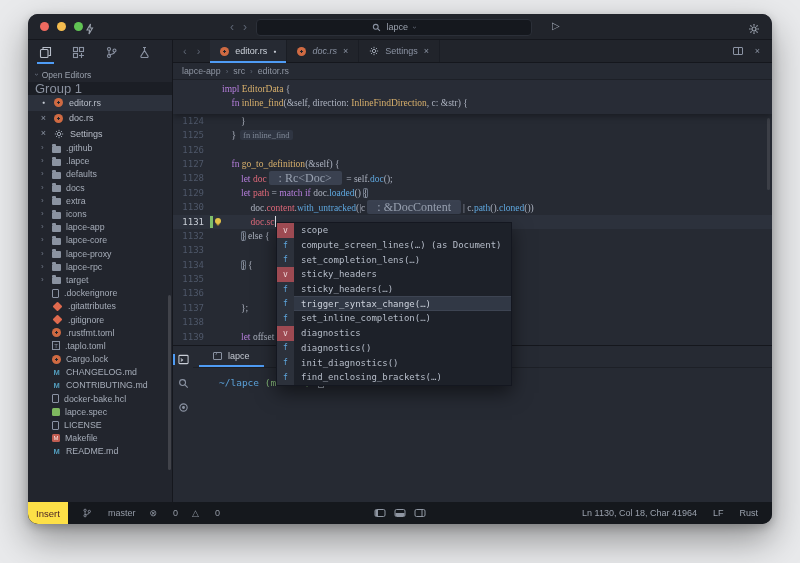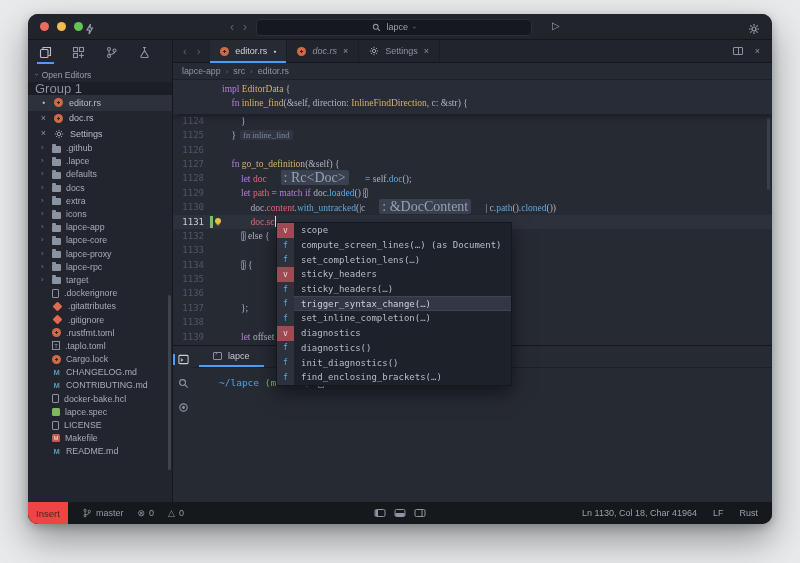--- a/index.html
+++ b/index.html
@@ -85,21 +85,21 @@
   .cl.current .gut { color:#c8cdd6; }
   .gmark { width:13px; flex:none; position:relative; }
   .gitbar { position:absolute; left:1px; top:1px; bottom:1px; width:2.5px; background:#7fbf6b; }
   .bulb { position:absolute; left:5.5px; top:3.5px; width:6px; height:6px; border-radius:50%; background:#e3c048; box-shadow:0 3px 0 -1.5px #b29135; }
   .ccontent { flex:1; color:#adb3c0;font-family:Liberation Serif, serif; }
   .sg-txt { color:#adb3c0; }
   .sg-kw { color:#b57edc; }
   .sg-ty { color:#d8b06c; }
   .sg-fn { color:#5fa8e0; }
   .sg-fld { color:#e0697a; }
-  .sg-inlay { background:#3a4150; color:#98a1b0; border-radius:2px; padding:0 3px; margin:0 14px; font-size:14px; }
+  .sg-inlay { background:#3a4150; color:#98a1b0; border-radius:2px; padding:0 10px; margin:0 2px; font-size:12px; }
   .sg-box { box-shadow:inset 0 0 0 1px #6b7484; border-radius:2px; }
   .sg-ghost { background:#2f3542; color:#7e8796; margin-left:4px; padding:0 3px; border-radius:2px; font-size:8.5px; }
   .caret { display:inline-block; width:1.5px; height:11px; background:#e0e3e8; vertical-align:text-bottom; }
   .ed-scroll { position:absolute; right:2px; top:38px; width:3px; height:72px; background:rgba(255,255,255,.10); border-radius:2px; }
 
   
   .completion { position:absolute; left:248px; top:208px; width:236px; background:#1d2129; border:1px solid #141720;
     box-shadow:0 7px 18px rgba(0,0,0,.5); z-index:40; font-family:"DejaVu Sans Mono",monospace; font-size:9px; }
   .citem { display:flex; align-items:stretch; height:14.7px; }
   .ckind { width:17px; flex:none; background:#2c313b; color:#5fa8e0; display:flex; align-items:center; justify-content:center; font-size:8px; }
@@ -120,23 +120,23 @@
   .term-glyph { width:9px; height:8px; border:1px solid #8b93a3; border-radius:1px; position:relative; }
   .term-glyph::before { content:'›'; position:absolute; left:1px; top:-2.5px; font-size:7px; color:#8b93a3; }
   .term-body { flex:1; padding:9px 0 0 26px; font-family:"DejaVu Sans Mono",monospace; font-size:9.5px; color:#adb3c0; }
   .t-path { color:#5aa0d8; }
   .t-branch { color:#84b878; }
   .term-caret { display:inline-block; width:6px; height:11px; border:1px solid #98a0ad; margin-left:7px; vertical-align:text-bottom; }
 
   
   .statusbar { position:absolute; left:0; right:0; bottom:0; height:22px; background:#15181d; border-radius:0 0 10px 10px;
     display:flex; align-items:center; font-size:9px; color:#959ca8; }
-  .mode { width:40px; height:22px; flex:none; background:#ef4444; color:#4b2326; display:flex; align-items:center; justify-content:center;
+  .mode { width:40px; height:22px; flex:none; background:#fde047; color:#4b2326; display:flex; align-items:center; justify-content:center;
     font-size:9.5px; border-radius:0 0 0 10px; }
-  .sb-item { display:flex; align-items:center; gap:4px; margin-left:14px; }
+  .sb-item { display:flex; align-items:center; gap:16px; margin-left:14px; }
   .sb-item svg { width:10px; height:10px; }
   .sb-glyph { font-size:9px; color:#8f96a2; }
   .sb-center { position:absolute; left:50%; transform:translateX(-50%); display:flex; gap:9px; align-items:center; }
   .pi { width:11px; height:8px; border:1px solid #8f96a2; border-radius:2px; }
   .pi-left  { background:linear-gradient(90deg,#8f96a2 0 3px,transparent 3px); }
   .pi-bottom{ background:linear-gradient(0deg,#8f96a2 0 3px,transparent 3px); }
   .pi-right { position:relative; }
   .pi-right::after { content:''; position:absolute; right:2.5px; top:0; bottom:0; width:1px; background:#8f96a2; }
   .sb-right { margin-left:auto; display:flex; gap:16px; margin-right:14px; color:#9aa1ad; }
 </style>

